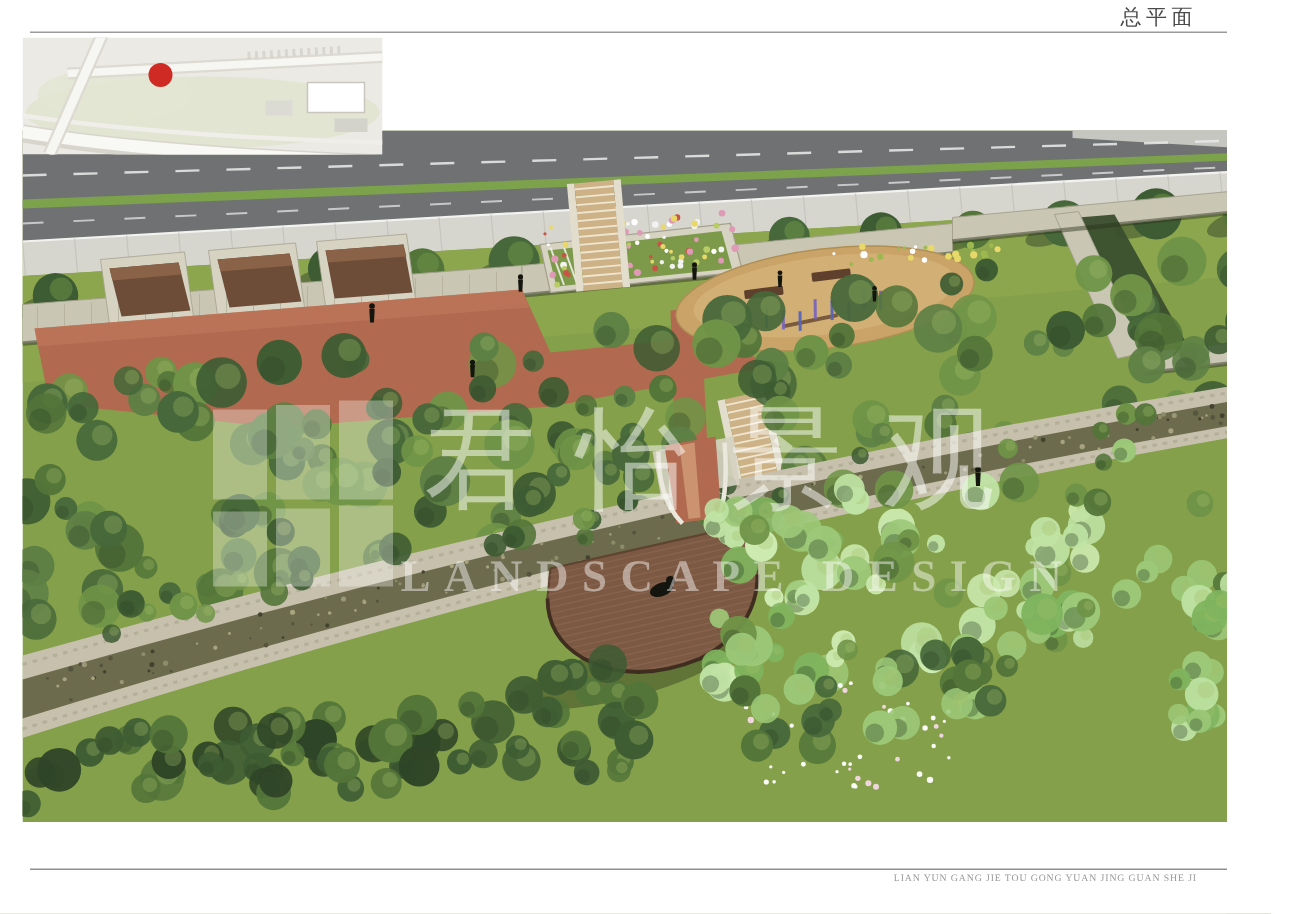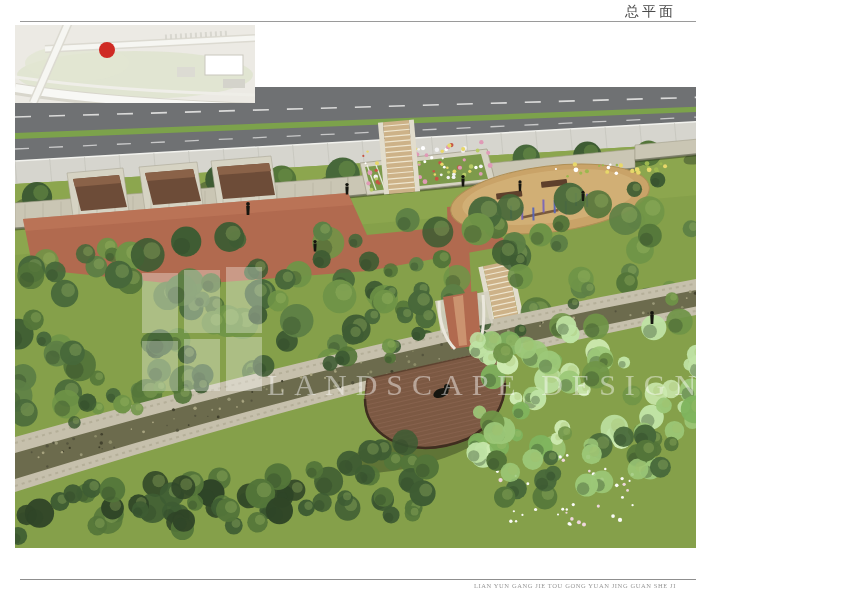--- a/index.html
+++ b/index.html
@@ -1,28 +1,28 @@
 <!DOCTYPE html>
 <html style="--c-road: #6f7173; --c-sidewalk: #d6d5ce; --c-median: #7ca24b; --c-lawn: #85a04a; --c-lawn_light: #8ca64e; --c-stone: #cac6b4; --c-stone_dark: #a39f8c; --c-alcove: #d6d3c3; --c-brick: #b16a4f; --c-brick_light: #d09a74; --c-wood: #7c5943; --c-wood_dark: #5e4330; --c-sand: #c9a368; --c-canal: #6c6b4d; --c-canal_stone: #c6c0ac; --c-tree_dark: #3e5c33; --c-tree_mid: #537539; --c-tree_light: #6f9447; --c-shrub_light: #9cc878; --c-shrub_mint: #bfe3a4; --c-flower_white: #ffffff; --c-flower_yellow: #e8d86a; --c-flower_pink: #df9ab6; --c-purple: #7a66b8; --c-figure: #15150f; --c-marker_red: #cf2b24;"><head>
 <meta charset="utf-8">
 <style>
   html,body{margin:0;padding:0;background:#ffffff;}
-  .page{position:relative;width:696px;height:609px;background:#fff;overflow:hidden;
+  .page{position:relative;width:818px;height:609px;background:#fff;overflow:hidden;
         font-family:"Liberation Serif","DejaVu Serif",serif;}
   .rule{position:absolute;height:1px;background:#9a9a9a;}
   .top-rule{left:20px;top:21px;width:823px;}
   .sheet-title{position:absolute;right:20px;top:3px;font-size:14px;letter-spacing:3px;color:#4a4a4a;}
   .inset{position:absolute;left:15px;top:25px;width:240px;height:78px;z-index:5;}
   .render{position:absolute;left:15px;top:87px;width:833px;height:461px;z-index:1;}
   .render svg{display:block;}
   .watermark{position:absolute;left:0;top:0;width:100%;height:100%;z-index:6;pointer-events:none;}
   .wm-logo{position:absolute;left:127px;top:178px;width:122px;height:132px;}
   .wm-cell{position:absolute;background:#ffffff52;}
   .wm-cn{position:absolute;left:268px;top:183px;font-size:74px;letter-spacing:28px;color:#ffffff80;white-space:nowrap;line-height:1;}
-  .wm-en{position:absolute;left:252px;top:283px;font-size:30px;letter-spacing:9px;color:#ffffff73;white-space:nowrap;line-height:1;}
+  .wm-en{position:absolute;left:252px;top:283px;font-size:30px;letter-spacing:9px;color:#ffffff73;white-space:nowrap;line-height:1;font-weight:bold;}
   .footer-rule{left:20px;top:579px;width:823px;background:#8f8f8f;}
   .footer-title{position:absolute;right:20px;top:562px;font-size:12.5px;letter-spacing:1px;color:#4a4a4a;z-index:7;}
   .footer-pinyin{position:absolute;right:20px;top:582px;font-size:6.5px;letter-spacing:.6px;color:#979797;z-index:7;}
 </style>
 </head>
 <body>
 
 <div class="page">
 
   <div class="rule top-rule"></div>
@@ -1378,20 +1378,21 @@
 
     <div class="watermark">
       <div class="wm-logo">
         <div class="wm-cell" style="left:0px;top:8px;width:36px;height:60px"></div>
         <div class="wm-cell" style="left:42px;top:5px;width:36px;height:63px"></div>
         <div class="wm-cell" style="left:84px;top:2px;width:36px;height:66px"></div>
         <div class="wm-cell" style="left:0px;top:76px;width:36px;height:50px"></div>
         <div class="wm-cell" style="left:42px;top:74px;width:36px;height:52px"></div>
         <div class="wm-cell" style="left:84px;top:72px;width:36px;height:54px"></div>
       </div>
+      <div class="wm-cn">君怡景观</div>
       <div class="wm-en">LANDSCAPE DESIGN</div>
     </div>
   </div>
 
   <div class="rule footer-rule"></div>
   <div class="footer-pinyin">LIAN YUN GANG JIE TOU GONG YUAN JING GUAN SHE JI</div>
 
 </div>
 
 </body></html>

